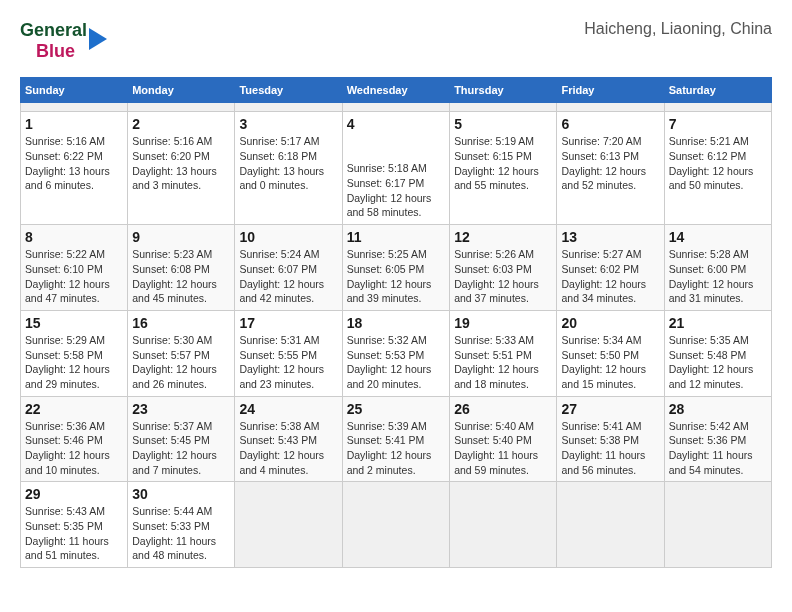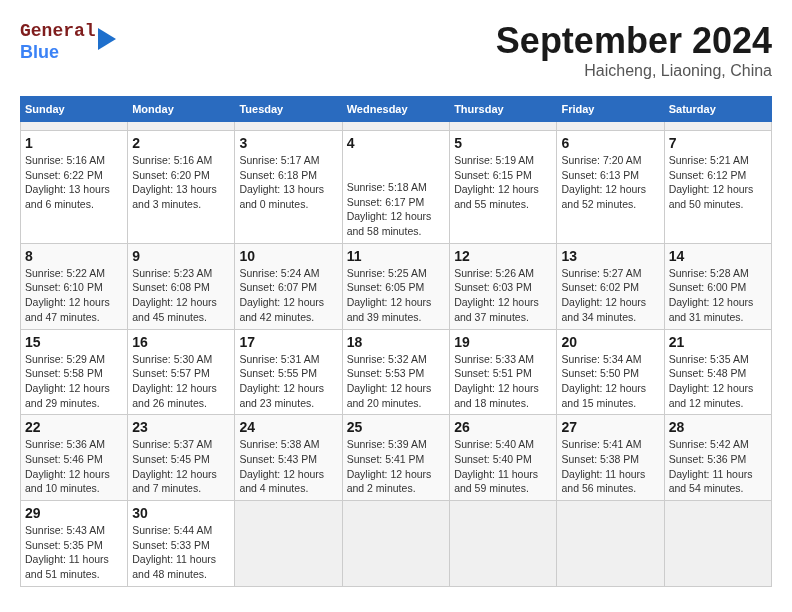--- a/index.html
+++ b/index.html
@@ -72,29 +72,28 @@
     .empty-cell {
       background: #f0f0f0 !important;
     }
   </style>
 </head>
 <body>
 
 <div class="header-area">
   <div class="logo">
   <div style="font-size:18px;font-weight:bold;line-height:1.15;">
-    <span style="color:#7f1d1d;font-family:Liberation Mono, monospace;">General</span><br>
-    <span style="color:#3b82f6;">Blue</span>
+    <span style="color:#14532d;">General</span><br>
+    <span style="color:#be185d;margin-left:16px;">Blue</span>
   </div>
 <div><svg width="18" height="22" viewBox="0 0 18 22" style="margin-left:2px;margin-top:0;">
   <polygon points="0,0 18,11 0,22" fill="#1e6fcc"></polygon>
 </svg></div>
     </div>
   <div class="title-area">
-    <div class="month-title">September 2024</div>
     <div class="location-title">Haicheng, Liaoning, China</div>
   </div>
 </div>
 
 <table>
   <thead>
     <tr id="day-headers">
     <th>Sunday</th>
         <th>Monday</th>
         <th>Tuesday</th>

